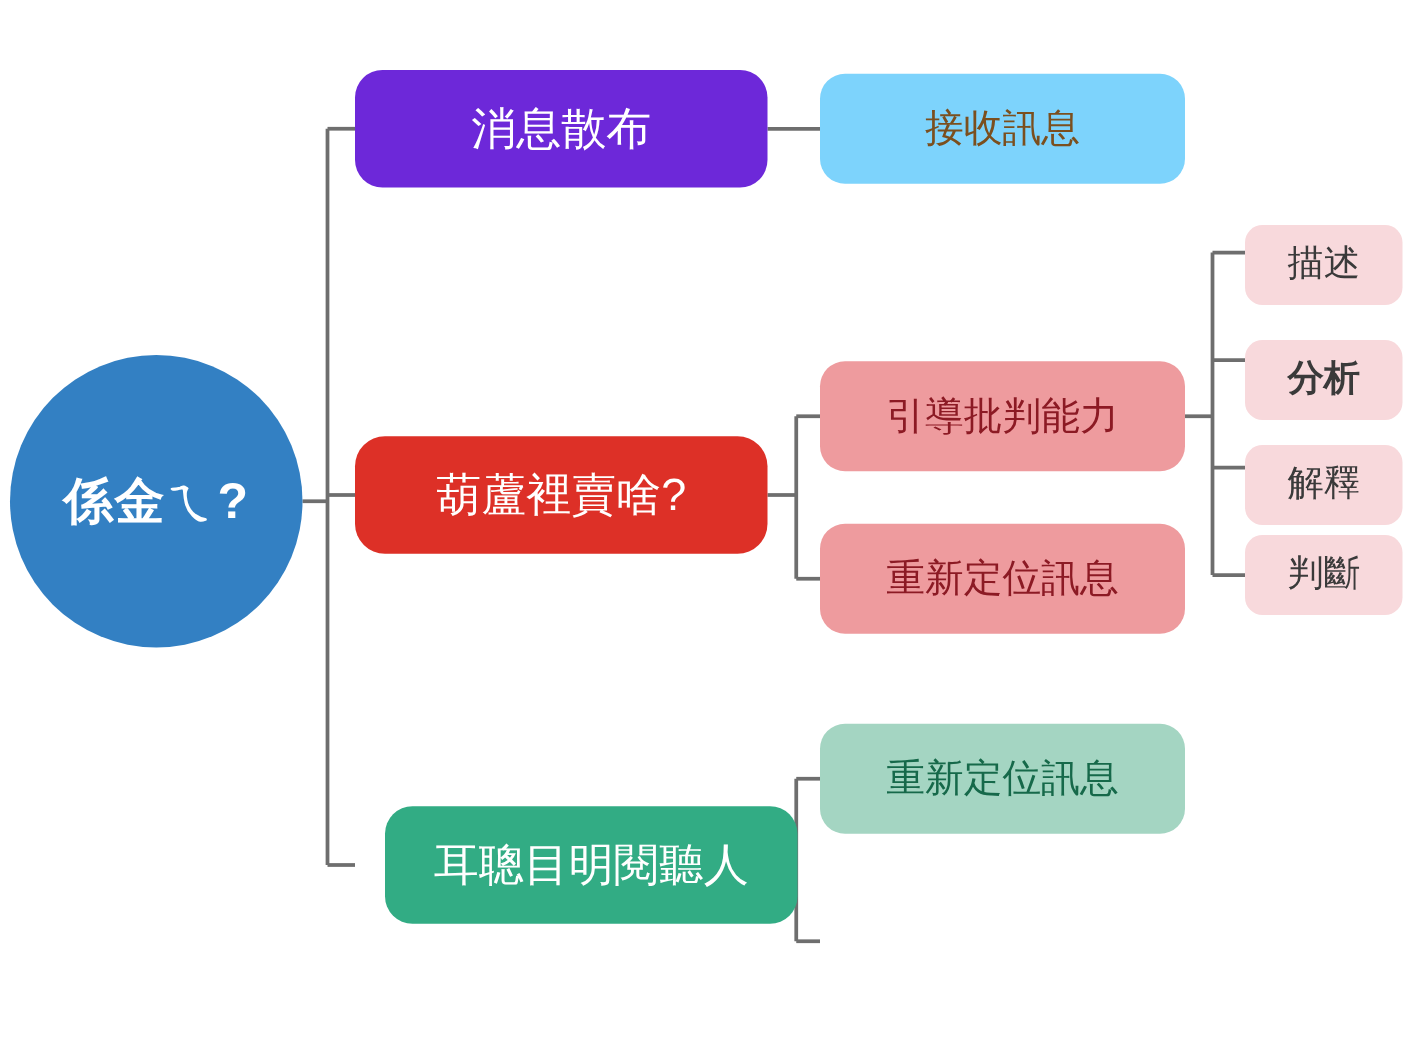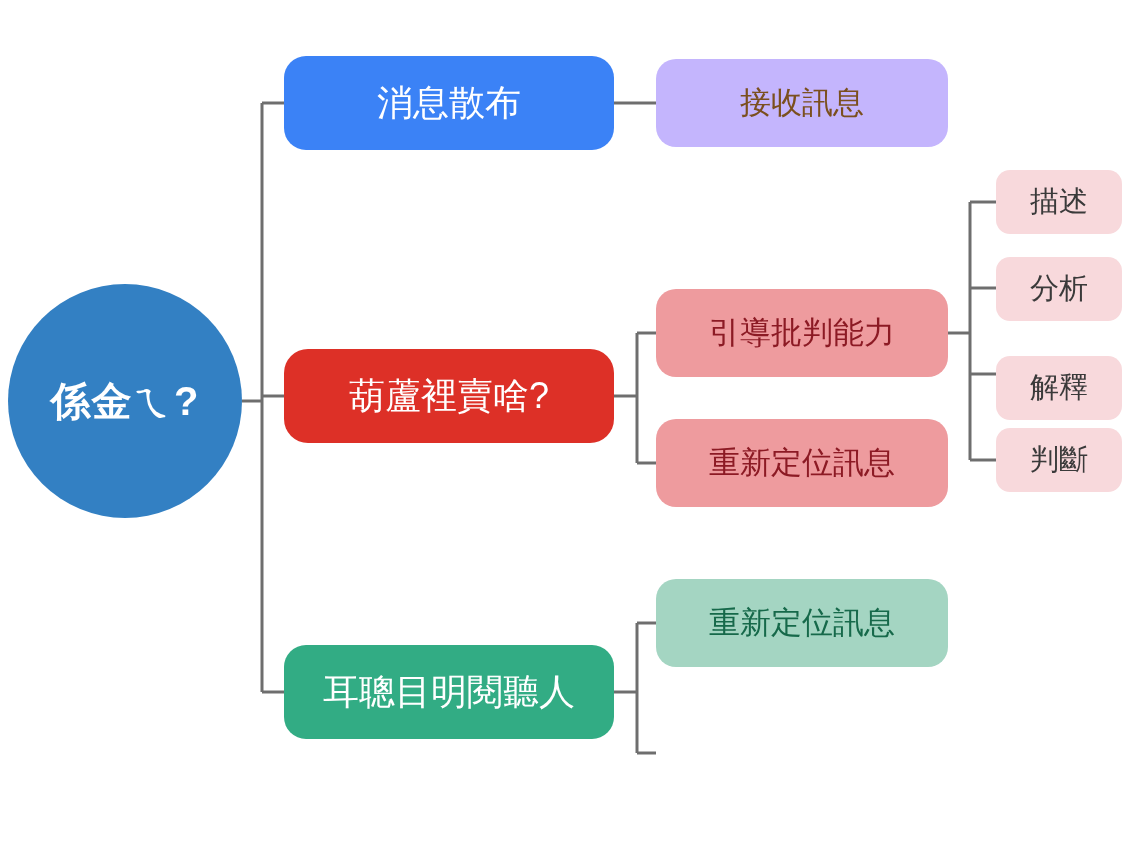--- a/index.html
+++ b/index.html
@@ -47,50 +47,50 @@
   }
   
   .l1 {
     left: 284px;
     width: 330px;
     height: 94px;
     border-radius: 22px;
     color: #ffffff;
     font-size: 36px;
   }
-  .l1-orange { top: 56px;  background: #3b82f6; }
+  .l1-orange { top: 56px;  background: #6d28d9; }
   .l1-red    { top: 349px; background: #DD3027; border-radius: 24px; }
-  .l1-green  { top: 645px; background: #32AC84; }
+  .l1-green  { top: 645px; background: #32AC84; margin-left: 24px; }
 
   
   .l2 {
     left: 656px;
     width: 292px;
     height: 88px;
     border-radius: 20px;
     font-size: 31px;
   }
-  .l2-lightorange { top: 59px;  background: #c4b5fd; color: #7B4F1E; text-align: right; }
+  .l2-lightorange { top: 59px;  background: #7dd3fc; color: #7B4F1E; text-align: right; }
   .l2-pink-a      { top: 289px; background: #EE9B9E; color: #8C1A24; }
   .l2-pink-b      { top: 419px; background: #EE9B9E; color: #8C1A24; }
   .l2-green-a     { top: 579px; background: #A4D5C2; color: #16694A; }
   .l2-green-b     { top: 709px; background: #A4D5C2; color: #16694A; }
 
   
   .l3 {
     left: 996px;
     width: 126px;
     height: 64px;
     border-radius: 14px;
     background: #F8D9DC;
     color: #3A3A3A;
     font-size: 29px;
   }
-  .l3-1 { top: 170px; }
-  .l3-2 { top: 257px; }
+  .l3-1 { top: 180px; }
+  .l3-2 { top: 272px; font-weight: bold; }
   .l3-3 { top: 356px; }
   .l3-4 { top: 428px; }
 </style>
 </head>
 <body>
 
 <div id="canvas">
 
   <svg id="connector-layer" width="1134" height="850" viewBox="0 0 1134 850">
     <g stroke="#6E6E6E" stroke-width="3" fill="none" stroke-linecap="butt">

